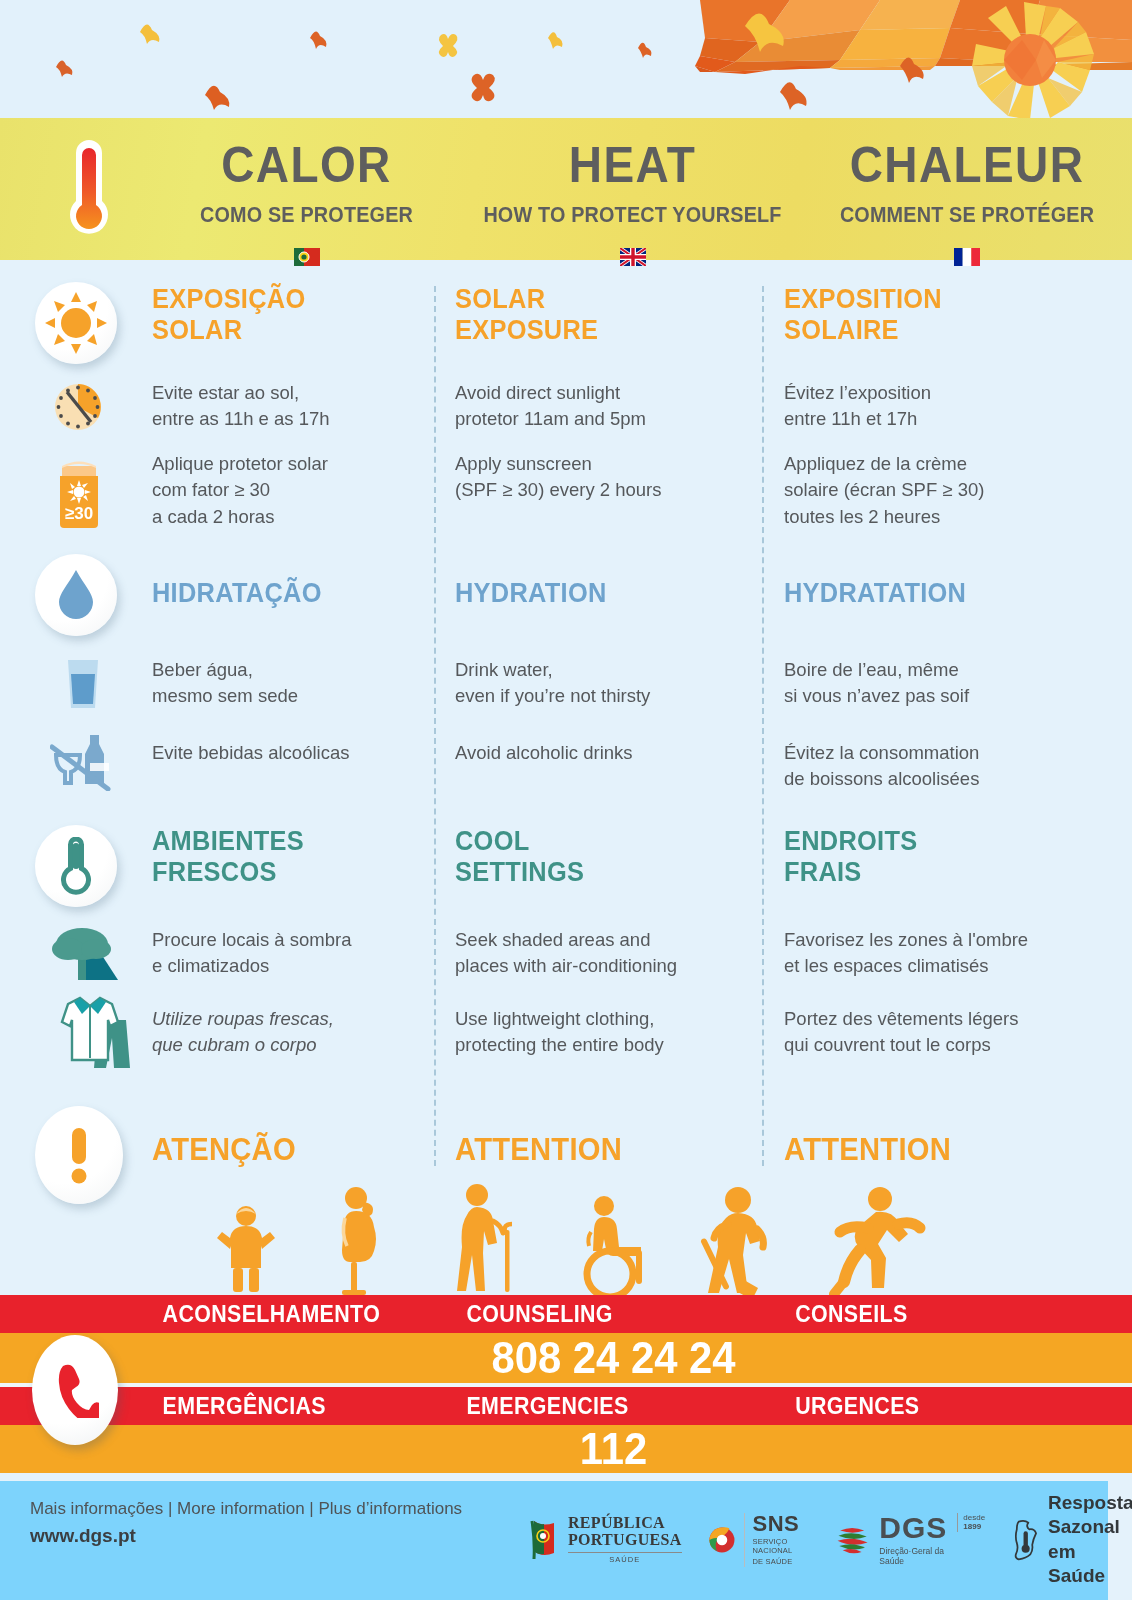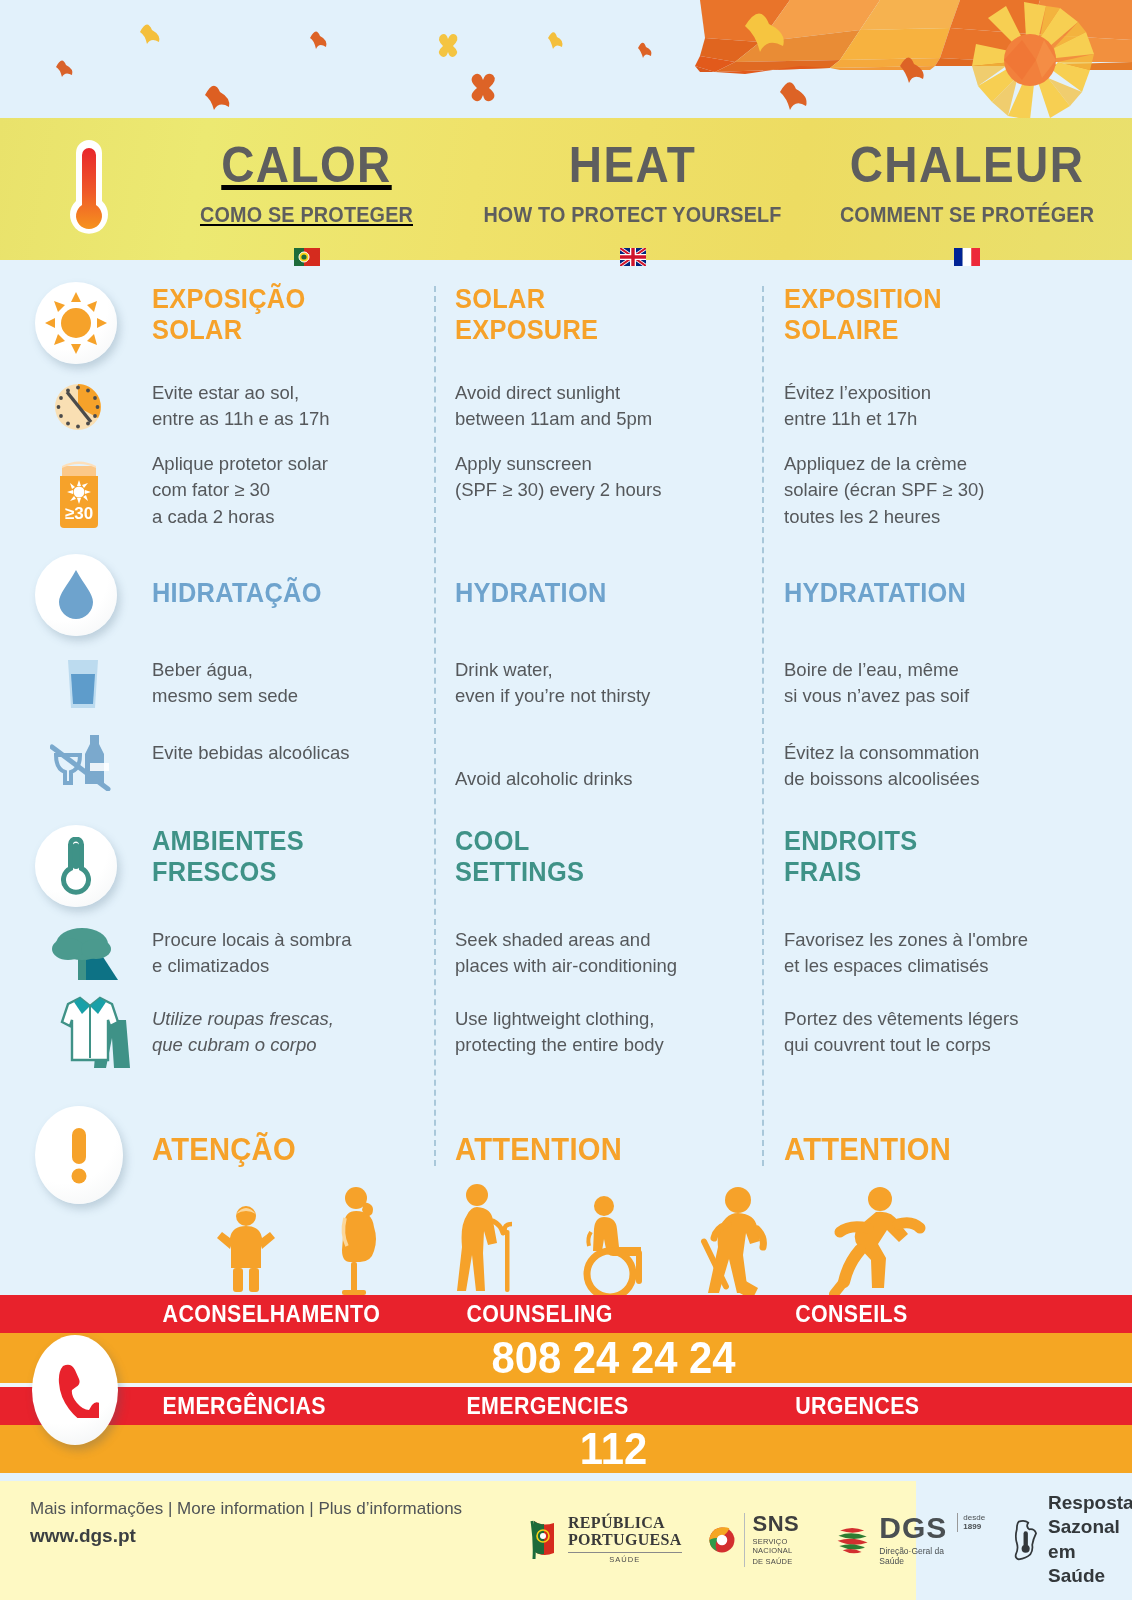--- a/index.html
+++ b/index.html
@@ -33,21 +33,21 @@
     left: 0; top: 118px;
     width: 1132px; height: 142px;
     background: linear-gradient(100deg, #e9e26b 0%, #ece972 18%, #efe26a 42%, #eddc62 70%, #e9e06d 100%);
   }
   .thermo-wrap { position: absolute; left: 60px; top: 18px; }
   .title-cols {
     position: absolute; left: 150px; top: 0; width: 982px; height: 142px;
     display: flex;
   }
   .title-col { flex: 1; text-align: center; padding-top: 22px; }
-  .title-col.c1 { flex: 0 0 313px; text-decoration: underline; }
+  .title-col.c1 { flex: 0 0 313px; }
   .title-col.c2 { flex: 0 0 339px; }
   .title-col.c3 { flex: 0 0 330px; }
   .big-title {
     font-family: "Liberation Sans Narrow", "Liberation Sans", sans-serif;
     font-size: 50px;
     font-weight: bold;
     color: #5e5e5e;
     letter-spacing: 1.5px;
     line-height: 1;
     transform: scaleX(0.92);
@@ -138,22 +138,22 @@
     position: absolute; left: 32px; top: 40px;
     width: 86px; height: 110px; border-radius: 50%;
     background: radial-gradient(circle at 38% 30%, #fff 0%, #fff 60%, #eef1f2 100%);
     box-shadow: 3px 5px 10px rgba(70,90,110,.30);
     display: flex; align-items: center; justify-content: center;
     z-index: 5;
   }
 
   
   .footer {
-    position: absolute; left: 0; top: 1481px; width: 916px; height: 119px;
-    background: #fef9c3;
+    position: absolute; left: 0; top: 1481px; width: 1108px; height: 119px;
+    background: #7dd3fc;
   }
   .foot-info { position: absolute; left: 30px; top: 18px; }
   .foot-line1 { font-size: 17px; color: #4f5356; }
   .foot-line2 { font-size: 19px; color: #3b3f42; font-weight: bold; margin-top: 6px; }
   .logos { position: absolute; left: 530px; top: 10px; display: flex; align-items: center; gap: 26px;}
   .logo { display: flex; align-items: center; gap: 8px; }
   .logo-txt-1 { font-family: "Liberation Serif", serif; font-size: 16px; font-weight: bold; color: #3a3a3a; line-height: 1.05; letter-spacing: .3px;}
   .logo-sub { font-size: 7.5px; color: #4a4a4a; letter-spacing: 1px; text-align:center; border-top:1px solid #8a8a8a; margin-top:3px; padding-top:2px;}
   .sns-txt { font-size: 22px; font-weight: bold; color: #3f3f3f; letter-spacing: .5px; line-height:1;}
   .sns-sub { font-size: 7.5px; color: #4a4a4a; line-height: 1.25; letter-spacing: .2px; margin-top: 2px;}
@@ -394,21 +394,21 @@
       <div class="sec-head orange">EXPOSITION</div>
       <div class="sec-head orange">SOLAIRE</div>
     </div>
 
     <div class="textcol c1" style="top:104px;">
       <div class="body-line">Evite estar ao sol,</div>
       <div class="body-line">entre as 11h e as 17h</div>
     </div>
     <div class="textcol c2" style="top:104px;">
       <div class="body-line">Avoid direct sunlight</div>
-      <div class="body-line">between 11am and 5pm</div>
+      <div class="body-line">protetor 11am and 5pm</div>
     </div>
     <div class="textcol c3" style="top:104px;">
       <div class="body-line">Évitez l’exposition</div>
       <div class="body-line">entre 11h et 17h</div>
     </div>
 
     <div class="textcol c1" style="top:175px;">
       <div class="body-line">Aplique protetor solar</div>
       <div class="body-line">com fator ≥ 30</div>
       <div class="body-line">a cada 2 horas</div>
@@ -464,21 +464,21 @@
       <div class="body-line">even if you’re not thirsty</div>
     </div>
     <div class="textcol c3" style="top:381px;">
       <div class="body-line">Boire de l’eau, même</div>
       <div class="body-line">si vous n’avez pas soif</div>
     </div>
 
     <div class="textcol c1" style="top:464px;">
       <div class="body-line">Evite bebidas alcoólicas</div>
     </div>
-    <div class="textcol c2" style="top:464px;margin-top:26px;">
+    <div class="textcol c2" style="top:464px;">
       <div class="body-line">Avoid alcoholic drinks</div>
     </div>
     <div class="textcol c3" style="top:464px;">
       <div class="body-line">Évitez la consommation</div>
       <div class="body-line">de boissons alcoolisées</div>
     </div>
 
     <div class="iconcol">
       <div class="circleicon" style="left:5px; top:549px;">
         <svg width="40" height="58" viewBox="0 0 40 58">

